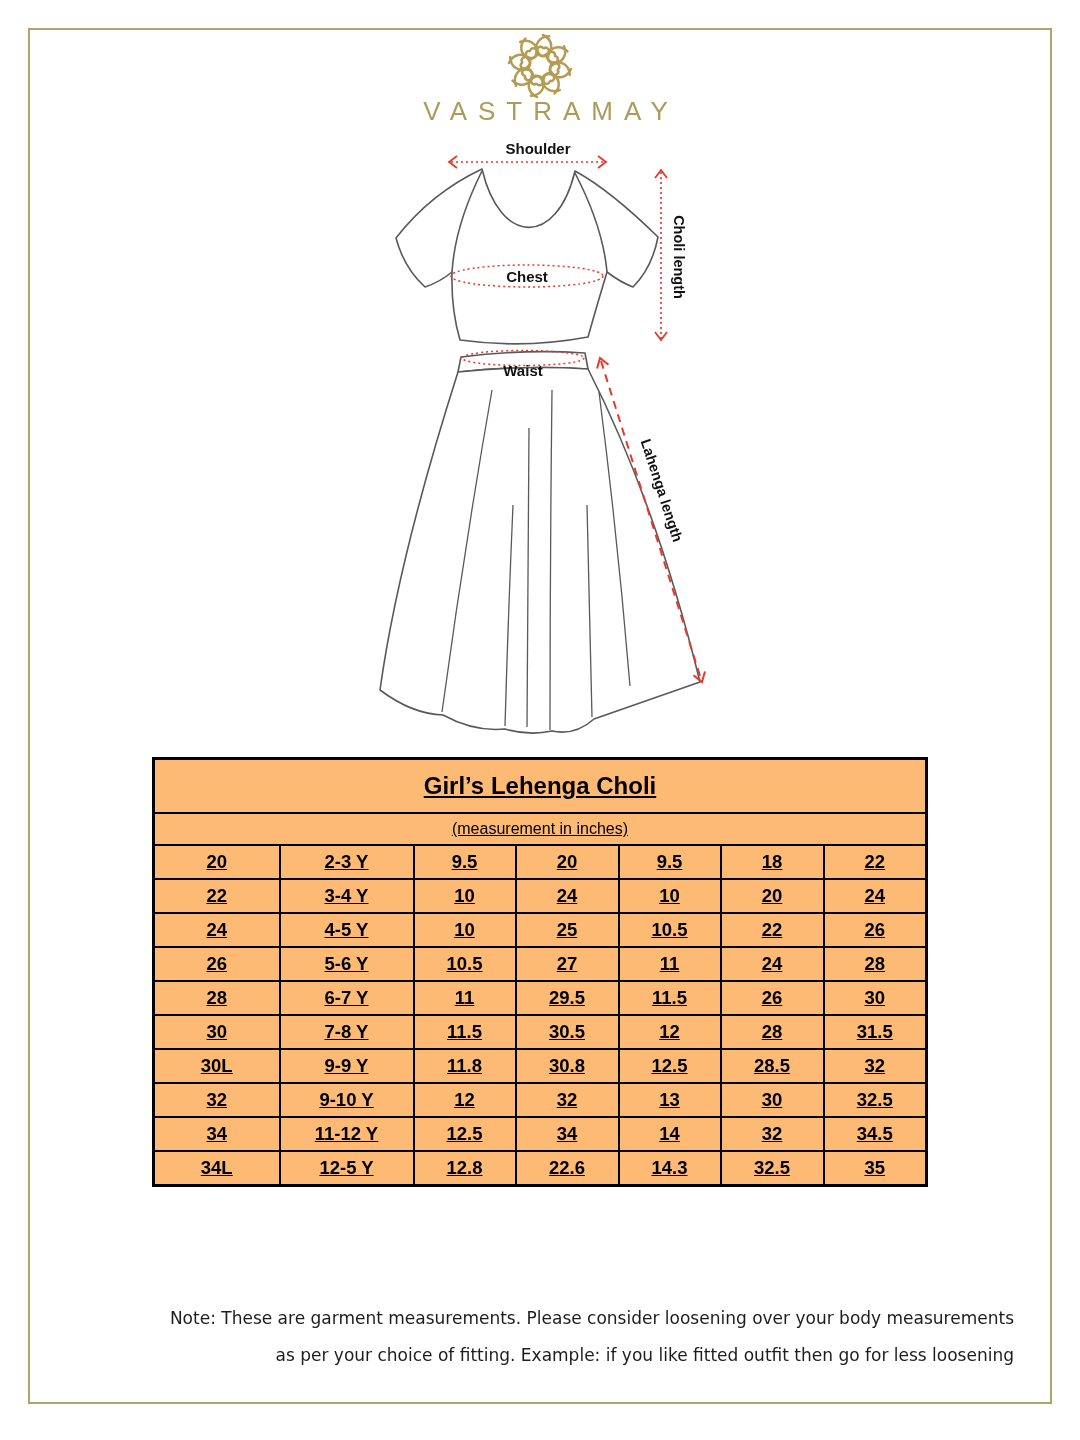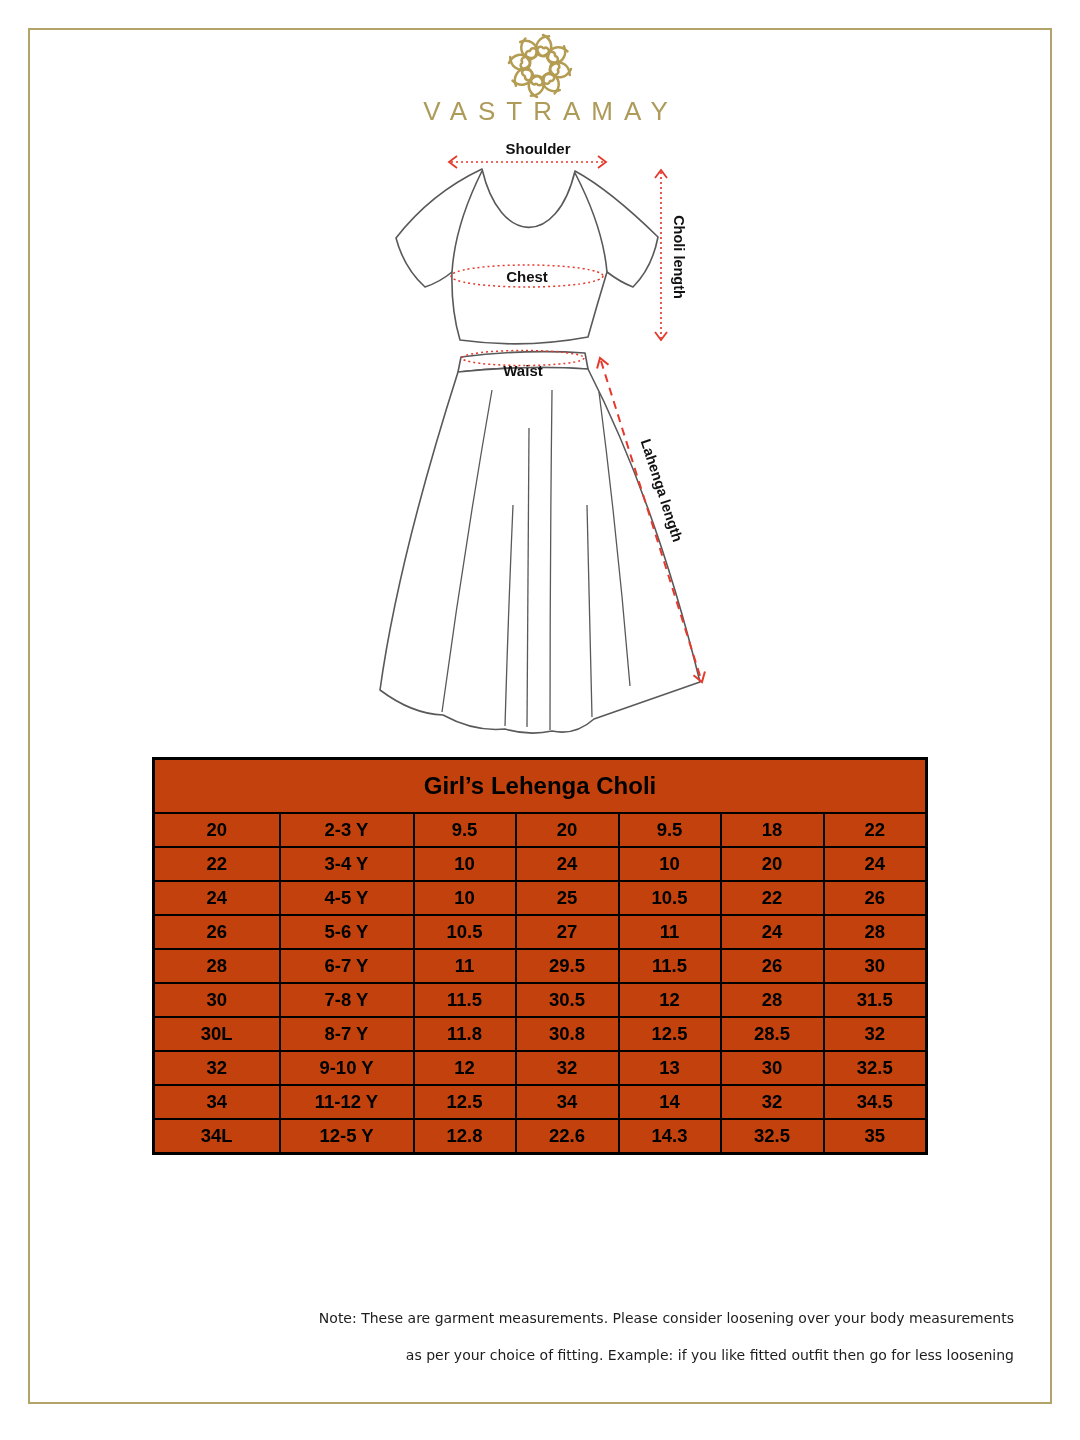--- a/index.html
+++ b/index.html
@@ -15,33 +15,33 @@
   .wordmark {
     position:absolute; left:0; top:96px; width:1080px; text-align:center;
     font-size:26px; letter-spacing:11px; padding-left:11px; color:#ae9b59;
     font-weight:normal;
   }
   .diagram { position:absolute; left:330px; top:130px; width:440px; height:640px; }
   .diagram text { font-family:"Liberation Sans", sans-serif; font-weight:bold; fill:#121212; }
 
   table.size-table {
     position:absolute; left:152px; top:757px; width:773px;
-    border-collapse:collapse; table-layout:fixed; background:#c2410c;
-    border:3px solid #000; color:#000; font-weight:bold; text-align:center;
+    border-collapse:collapse; table-layout:fixed; background:#fdba74;
+    border:3px solid #000; color:#000; font-weight:bold; text-align:center;text-decoration:underline;
   }
   table.size-table td, table.size-table th { border:2px solid #000; padding:0; vertical-align:middle; }
   tr.title-row td   { height:52px; font-size:24px; }
   tr.subtitle-row td{ height:30px; font-size:16px; font-weight:normal; }
   tr.header-row th  { height:66px; font-size:19px; line-height:1.18; white-space:pre-line; }
   tbody.data-body td{ height:32px; font-size:18.5px; }
 
   .note {
     position:absolute; left:40px; right:66px; top:1300px;
     text-align:right; font-family:"DejaVu Sans", sans-serif;
-    font-size:14px; line-height:37px; color:#1d1d1f; white-space:nowrap;
+    font-size:17px; line-height:37px; color:#1d1d1f; white-space:nowrap;
   }
 </style>
 </head>
 <body>
 
 <div class="page">
   <div class="gold-frame"></div>
 
   <svg class="logo-icon" viewBox="-36 -34 72 68">
     <g fill="none" stroke="#b49c52" stroke-width="2.5" stroke-linecap="round">
@@ -153,20 +153,23 @@
         <col style="width:102px">
       <col style="width:103px">
         <col style="width:102px">
         <col style="width:103px">
         <col style="width:103px">
     </colgroup>
     <thead>
       <tr class="title-row">
         <td colspan="7">Girl’s Lehenga Choli</td>
       </tr>
+      <tr class="subtitle-row">
+        <td colspan="7">(measurement in inches)</td>
+      </tr>
     </thead>
     <tbody class="data-body">
         <tr>
           <td>20</td>
           <td>2-3 Y</td>
           <td>9.5</td>
           <td>20</td>
           <td>9.5</td>
           <td>18</td>
           <td>22</td>
@@ -211,21 +214,21 @@
           <td>30</td>
           <td>7-8 Y</td>
           <td>11.5</td>
           <td>30.5</td>
           <td>12</td>
           <td>28</td>
           <td>31.5</td>
         </tr>
         <tr>
           <td>30L</td>
-          <td>8-7 Y</td>
+          <td>9-9 Y</td>
           <td>11.8</td>
           <td>30.8</td>
           <td>12.5</td>
           <td>28.5</td>
           <td>32</td>
         </tr>
         <tr>
           <td>32</td>
           <td>9-10 Y</td>
           <td>12</td>

